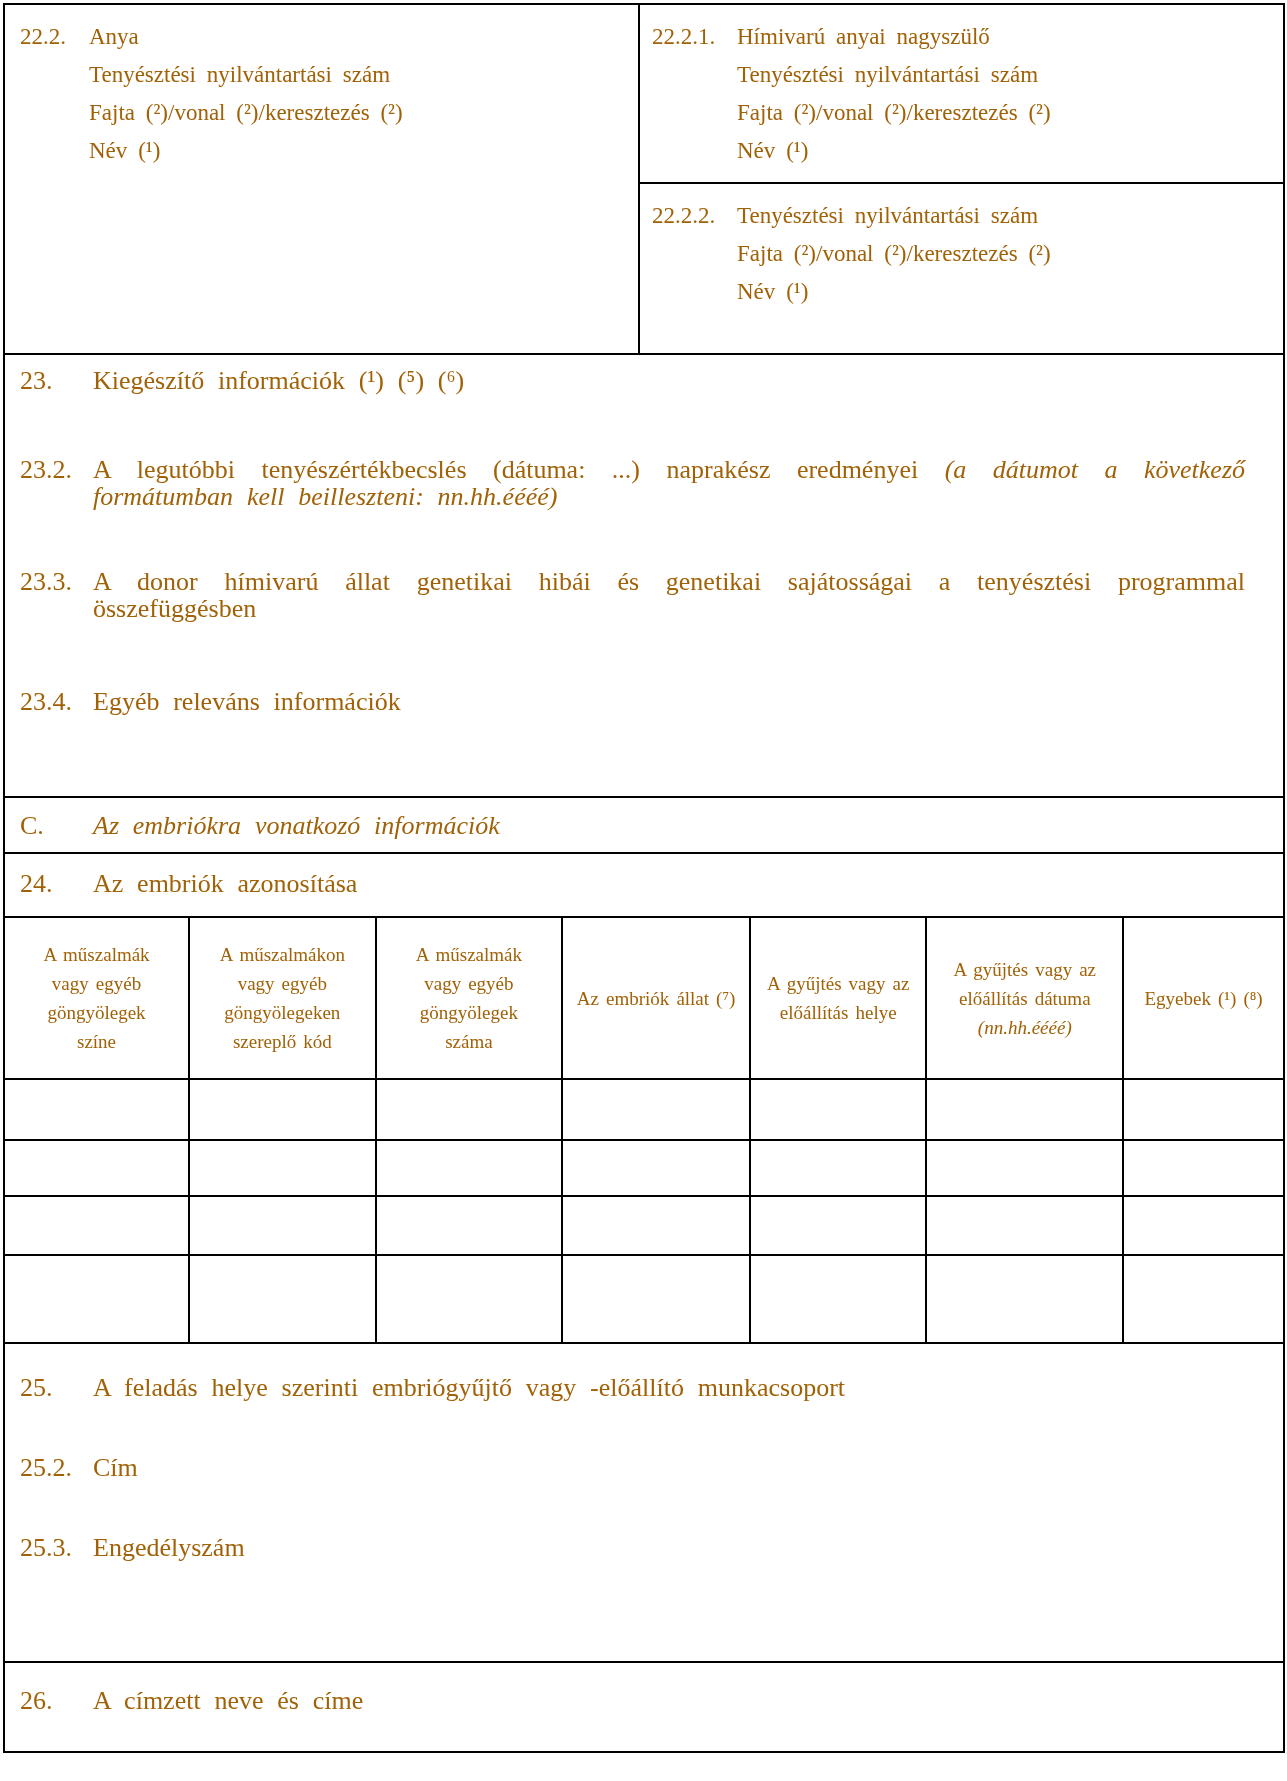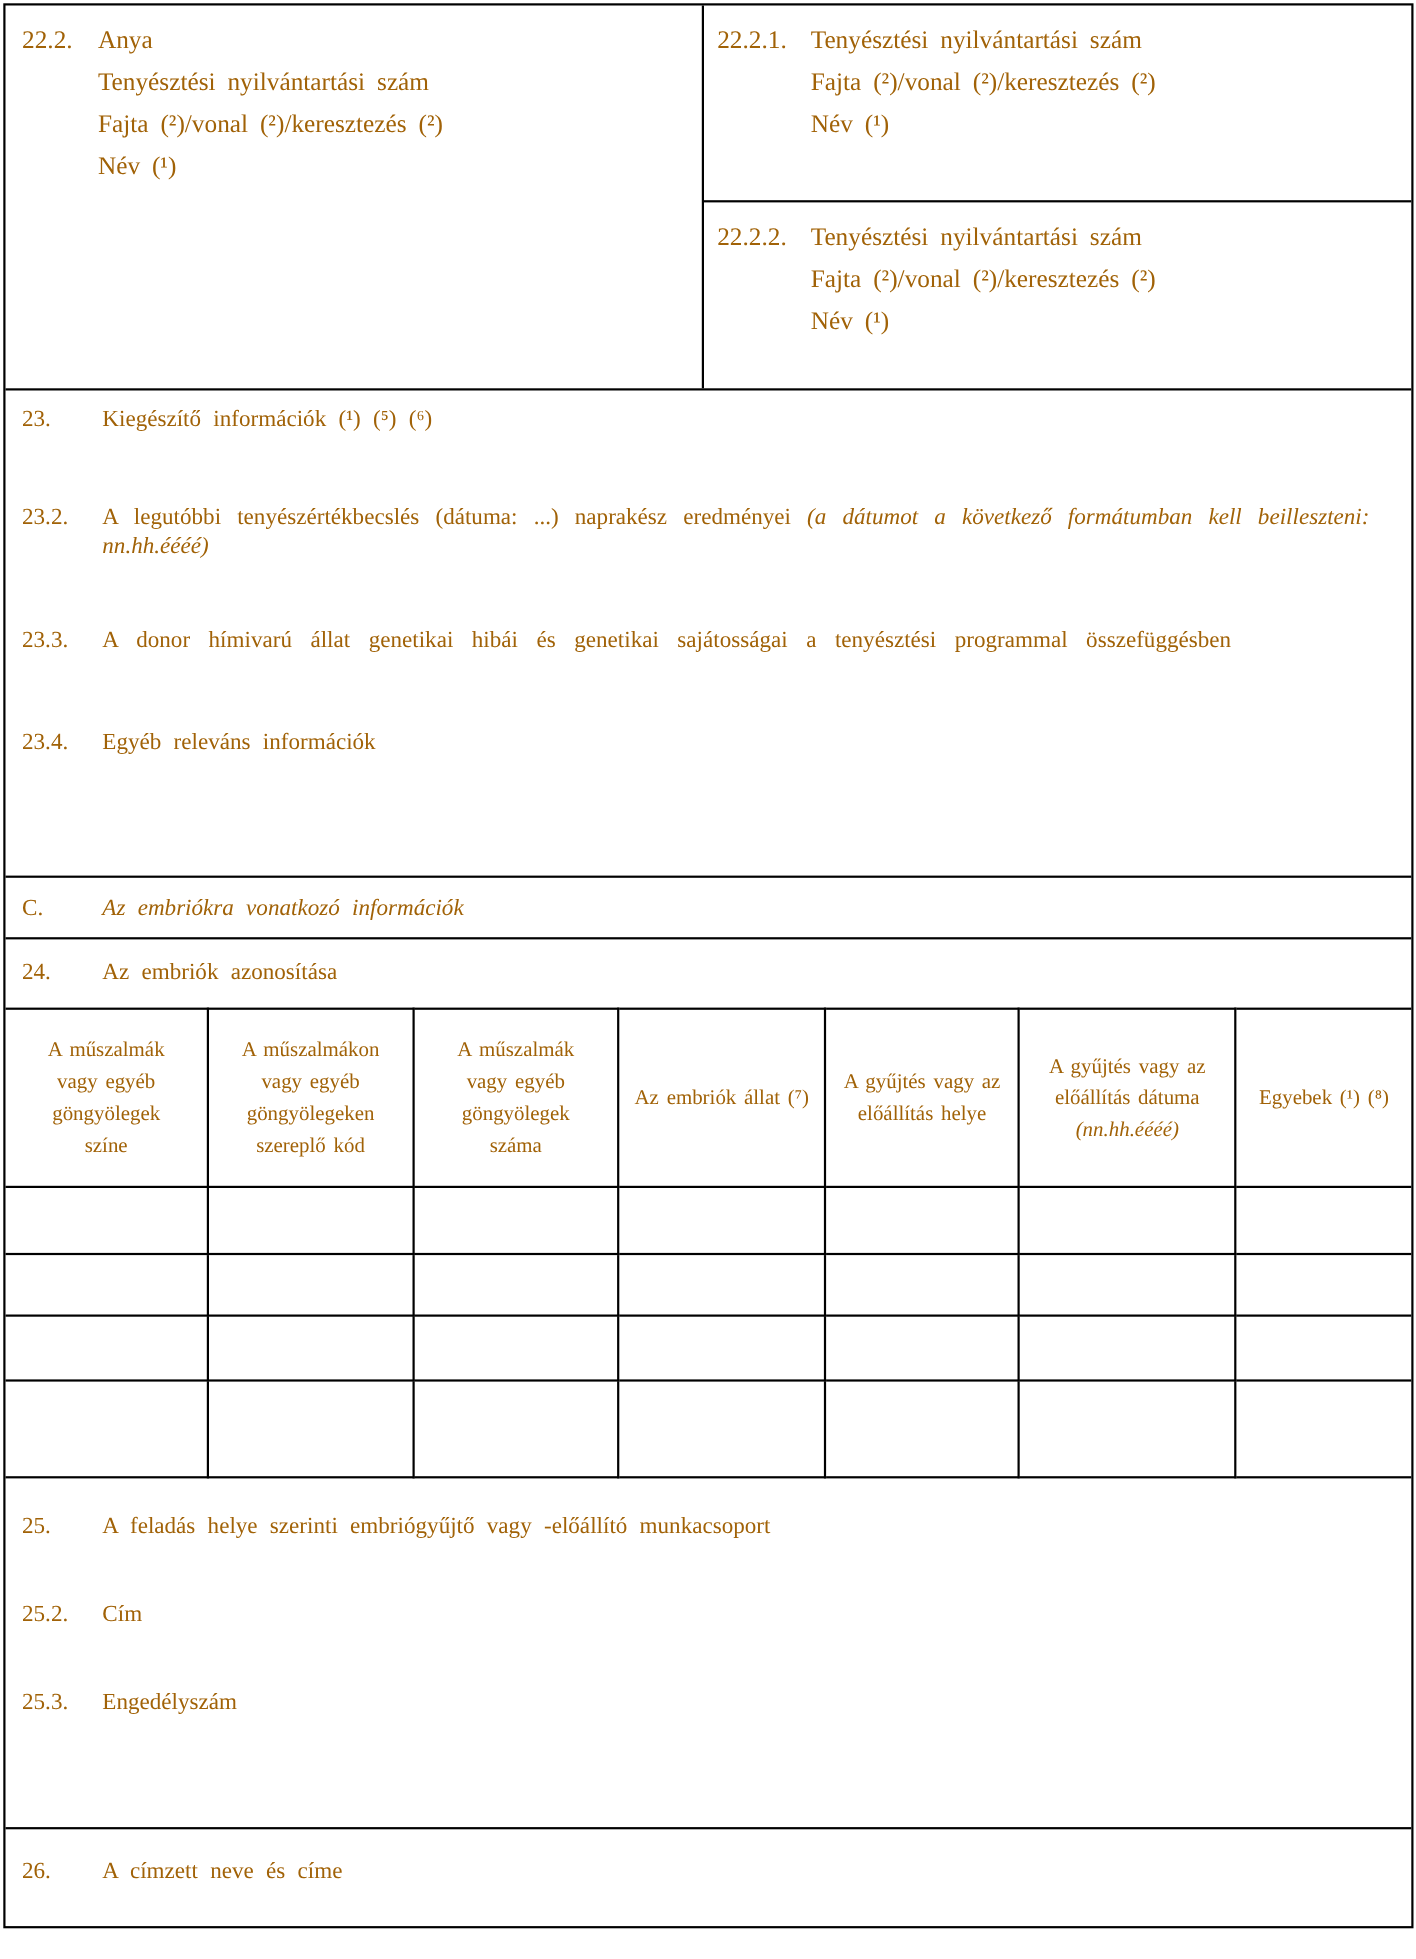--- a/index.html
+++ b/index.html
@@ -16,21 +16,21 @@
   .block-a{display:flex;height:348px;}
   .cell-dam{width:635px;border-right:2px solid #000;box-sizing:border-box;}
   .col-right{flex:1;display:flex;flex-direction:column;}
   .cell-gsire{height:177px;border-bottom:2px solid #000;}
   .cell-gdam{flex:1;border-radius:29px;}
   .ped{position:relative;padding:13px 10px 0 84px;font-size:23px;line-height:38px;word-spacing:0.22em;}
   .col-right .ped{padding-left:97px;}
   .ped .num{position:absolute;left:15px;top:13px;}
   .col-right .ped .num{left:12px;}
   
-  .para{position:relative;padding-left:88px;padding-right:38px;font-size:21px;line-height:27px;word-spacing:0.28em;text-align:justify;}
+  .para{position:relative;padding-left:88px;padding-right:38px;font-size:26px;line-height:27px;word-spacing:0.28em;text-align:justify;}
   .para .num{position:absolute;left:15px;top:0;word-spacing:normal;}
   .block-b{border-top:2px solid #000;height:441px;overflow:hidden;}
   .p-23{margin-top:12px;}
   .p-23-1{margin-top:48px;}
   .p-23-2{margin-top:62px;}
   .p-23-3{margin-top:58px;word-spacing:0.55em;}
   .p-23-4{margin-top:66px;}
   .row-c{border-top:2px solid #000;height:54px;overflow:hidden;}
   .row-c .para{margin-top:14px;}
   .row-24{border-top:2px solid #000;height:62px;overflow:hidden;}
@@ -73,20 +73,21 @@
           <div>Anya</div>
           <div>Tenyésztési nyilvántartási szám</div>
           <div>Fajta (²)/vonal (²)/keresztezés (²)</div>
           <div>Név (¹)</div>
         </div>
       </div>
       <div class="col-right">
         <div class="cell-gsire">
           <div class="ped">
             <span class="num">22.2.1.</span>
+            <div>Hímivarú anyai nagyszülő</div>
             <div>Tenyésztési nyilvántartási szám</div>
             <div>Fajta (²)/vonal (²)/keresztezés (²)</div>
             <div>Név (¹)</div>
           </div>
         </div>
         <div class="cell-gdam">
           <div class="ped">
             <span class="num">22.2.2.</span>
             <div>Tenyésztési nyilvántartási szám</div>
             <div>Fajta (²)/vonal (²)/keresztezés (²)</div>

